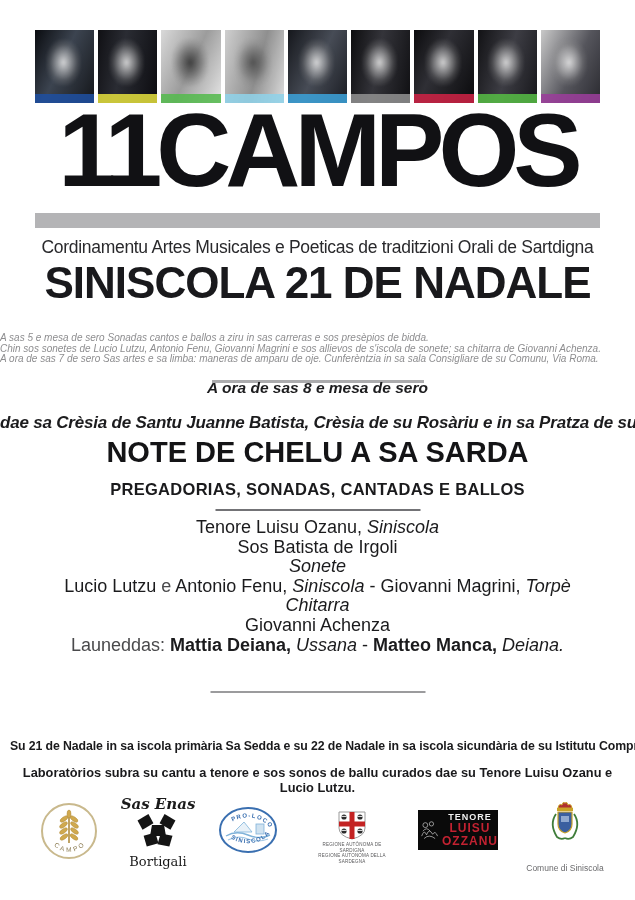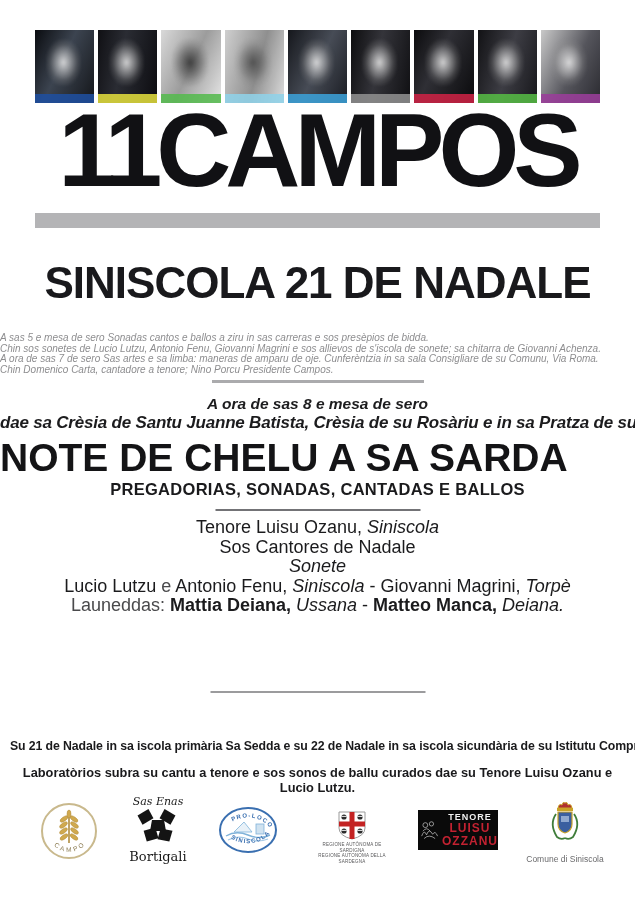--- a/index.html
+++ b/index.html
@@ -36,56 +36,56 @@
 
   
   .info-block{position:absolute;left:0;right:4px;top:333px;
     font-size:10px;line-height:10.5px;font-style:italic;color:#8d8d8f;}
   .rule{position:absolute;left:50%;transform:translateX(-50%);}
   .rule-1{top:380px;width:212px;height:3px;background:#ababad;}
   .rule-2{top:509px;width:205px;height:2px;background:#737376;}
   .rule-3{top:691px;width:215px;height:2px;background:#9b9b9d;}
 
   
-  .time-line{position:absolute;left:0;right:0;top:395px;text-align:center;
+  .time-line{position:absolute;left:0;right:0;top:379px;text-align:center;
     font-size:15.5px;font-weight:700;font-style:italic;color:#1c1c1e;}
   .venue-line{position:absolute;left:0;right:0;top:413px;text-align:center;
     font-size:17px;font-weight:700;font-style:italic;letter-spacing:-0.2px;color:#1c1c1e;white-space:nowrap;}
-  .main-title{position:absolute;left:0;right:0;top:436px;
-    font-size:39px;font-weight:800;letter-spacing:0px;color:#141416;white-space:nowrap;}
+  .main-title{position:absolute;left:0;right:0;top:436px;text-align:center;
+    font-size:29px;font-weight:800;letter-spacing:0px;color:#141416;white-space:nowrap;}
   .main-subtitle{position:absolute;left:0;right:0;top:480px;text-align:center;
     font-size:16.5px;font-weight:700;letter-spacing:0.3px;color:#1a1a1c;}
 
   .program{position:absolute;left:0;right:0;top:518px;text-align:center;
     font-size:18px;line-height:19.6px;color:#1b1b1d;}
   .seg-n{}
   .seg-i{font-style:italic;}
   .seg-b{font-weight:700;}
   .seg-l{color:#4a4a4c;}
 
   
   .workshops{position:absolute;left:10px;right:10px;top:739px;text-align:center;color:#1a1a1c;}
   .workshops .w1{font-size:12.3px;font-weight:700;letter-spacing:-0.1px;white-space:nowrap;}
   .workshops .w2{font-size:12.8px;font-weight:700;margin-top:12px;}
 
   
   .logo{position:absolute;}
   .logo-campos{left:40px;top:801px;}
   .logo-sasenas{left:120px;top:795px;width:76px;text-align:center;}
-  .sasenas-top{font-family:"DejaVu Serif",serif;font-weight:400;font-style:italic;font-size:11px;color:#1a1a1a;}
+  .sasenas-top{font-family:"DejaVu Serif",serif;font-weight:700;font-style:italic;font-size:15px;color:#1a1a1a;}
   .sasenas-bottom{font-family:"DejaVu Serif",serif;font-size:13px;color:#1a1a1a;margin-top:1px;}
   .logo-proloco{left:218px;top:806px;}
   .logo-regione{left:312px;top:810px;width:80px;text-align:center;}
   .regione-text{font-size:4.5px;line-height:5.5px;color:#58585a;margin-top:2px;letter-spacing:0.2px;}
   .logo-tenore{left:418px;top:810px;width:80px;height:40px;background:#0a0a0a;display:flex;align-items:center;}
   .tenore-text{margin-left:2px;text-align:center;flex:1;line-height:1.05;}
   .tenore-text .t1{color:#f2f2f2;font-size:9px;font-weight:800;letter-spacing:1px;}
   .tenore-text .t2,.tenore-text .t3{color:#c32231;font-size:12px;font-weight:800;letter-spacing:1px;text-align:center;}
   .logo-comune{left:520px;top:800px;width:90px;text-align:center;}
-  .comune-label{font-size:8.5px;color:#6b6b6d;margin-top:6px;}
+  .comune-label{font-size:8.5px;color:#6b6b6d;margin-top:15px;}
 </style>
 </head>
 <body>
 
 <div class="poster">
 
   <div class="strip" id="photo-strip">
       <div class="photo p1">
         <div class="bar" style="background: rgb(31, 79, 158);"></div>
       </div>
@@ -112,43 +112,45 @@
       </div>
       <div class="photo p9">
         <div class="bar" style="background: rgb(154, 61, 154);"></div>
       </div>
     </div>
 
   <div class="big-title">11CAMPOS</div>
 
   <div class="grey-bar"></div>
 
+  <div class="subtitle">Cordinamentu Artes Musicales e Poeticas de traditzioni Orali de Sartdigna</div>
   <div class="event-line">SINISCOLA 21 DE NADALE</div>
 
   <div class="info-block">
     <div>A sas 5 e mesa de sero Sonadas cantos e ballos a ziru in sas carreras e sos presèpios de bidda.</div>
     <div>Chin sos sonetes de Lucio Lutzu, Antonio Fenu, Giovanni Magrini e sos allievos de s'iscola de sonete; sa chitarra de Giovanni Achenza.</div>
     <div>A ora de sas 7 de sero Sas artes e sa limba: maneras de amparu de oje. Cunferèntzia in sa sala Consigliare de su Comunu, Via Roma.</div>
-    <div>Chin Domenico Carta, cantadore a tenore; Nino Porcu Presidente Campos.</div>
   </div>
 
   <div class="rule rule-1"></div>
 
   <div class="time-line">A ora de sas 8 e mesa de sero</div>
   <div class="venue-line">dae sa Crèsia de Santu Juanne Batista, Crèsia de su Rosàriu e in sa Pratza de su Mercatu</div>
   <div class="main-title">NOTE DE CHELU A SA SARDA</div>
   <div class="main-subtitle">PREGADORIAS, SONADAS, CANTADAS E BALLOS</div>
 
   <div class="rule rule-2"></div>
 
   <div class="program">
     <div><span class="seg-n">Tenore Luisu Ozanu, </span><span class="seg-i">Siniscola</span></div>
-    <div><span class="seg-n">Sos Cantores de Nadale</span></div>
+    <div><span class="seg-n">Sos Batista de Irgoli</span></div>
     <div><span class="seg-i">Sonete</span></div>
     <div><span class="seg-n">Lucio Lutzu </span><span class="seg-l">e </span><span class="seg-n">Antonio Fenu, </span><span class="seg-i">Siniscola</span><span class="seg-n"> - Giovanni Magrini, </span><span class="seg-i">Torpè</span></div>
+    <div><span class="seg-i">Chitarra</span></div>
+    <div><span class="seg-n">Giovanni Achenza</span></div>
     <div><span class="seg-l">Launeddas: </span><span class="seg-b">Mattia Deiana, </span><span class="seg-i">Ussana</span><span class="seg-n"> - </span><span class="seg-b">Matteo Manca, </span><span class="seg-i">Deiana.</span></div>
   </div>
 
   <div class="rule rule-3"></div>
 
   <div class="workshops">
     <div class="w1">Su 21 de Nadale in sa iscola primària Sa Sedda e su 22 de Nadale in sa iscola sicundària de su Istitutu Comprensivu de Siniscola</div>
     <div class="w2">Laboratòrios subra su cantu a tenore e sos sonos de ballu curados dae su Tenore Luisu Ozanu e Lucio Lutzu.</div>
   </div>
 

